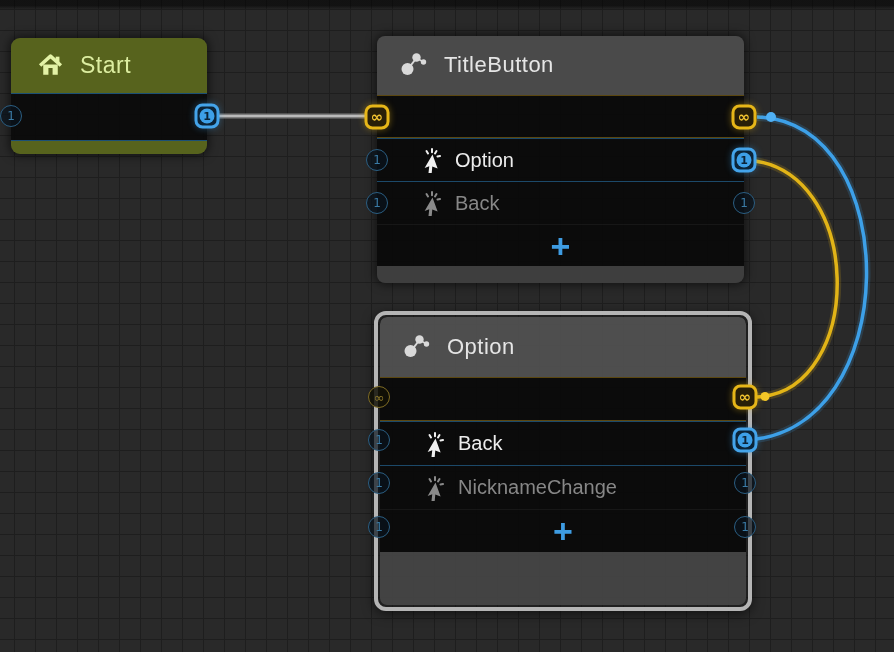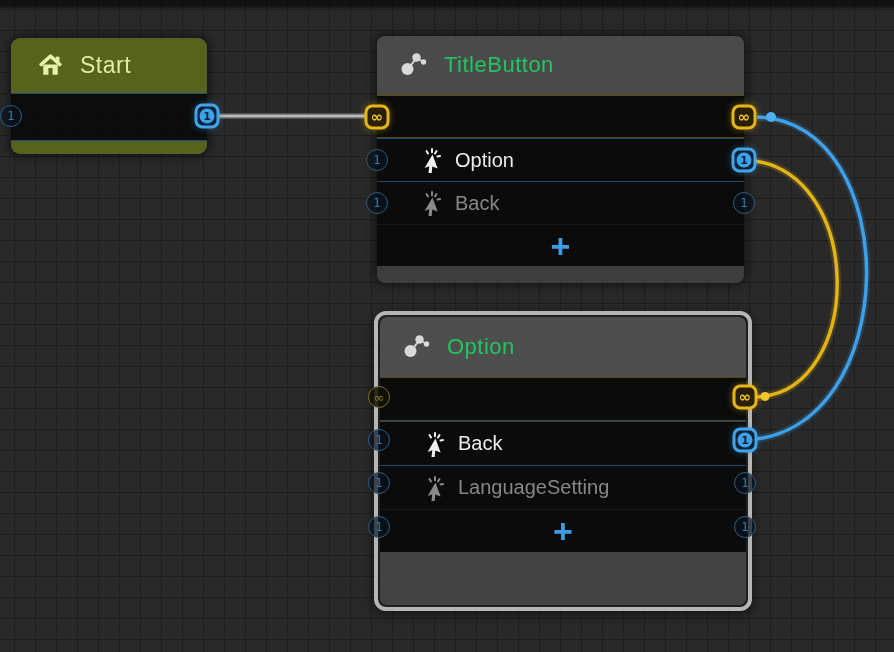--- a/index.html
+++ b/index.html
@@ -30,21 +30,21 @@
   .start .title{color:#dcedA0;font-size:23px;}
   .start .trow{height:46px;background:rgba(11,11,11,0.94);
     border-top:1px solid rgba(29,84,124,0.95);border-bottom:1px solid rgba(29,84,124,0.95);}
   .start .ftr{flex:1;background:rgba(89,102,29,0.96);border-radius:0 0 9px 9px;}
 
   
   .tb{left:377px;top:36px;width:367px;height:247px;}
   .state-hdr{background:rgba(75,75,75,0.97);border-radius:8px 8px 0 0;
     padding-left:22px;gap:15px;}
   .tb .state-hdr{height:60px;}
-  .state-hdr .title{color:#22c55e;font-size:22px;text-align:right;}
+  .state-hdr .title{color:#e5e5e5;font-size:22px;text-align:right;}
   .yrow{background:rgba(10,10,10,0.94);
     border-top:1px solid rgba(158,122,22,0.55);border-bottom:1px solid rgba(158,122,22,0.55);}
   .tb .yrow{height:42px;}
   .irow{display:flex;align-items:center;gap:14px;padding-left:38px;
     background:rgba(10,10,10,0.94);font-size:20px;}
   .tb .irow{height:43px;}
   .irow.active{color:#ececec;
     border-top:1px solid rgba(38,108,156,0.65);border-bottom:1px solid rgba(38,108,156,0.65);}
   .irow.dim{color:#878787;border-bottom:1px solid rgba(255,255,255,0.05);}
   .prow{display:flex;align-items:center;justify-content:center;background:rgba(10,10,10,0.94);}
@@ -172,21 +172,21 @@
     <div class="irow dim">
       <svg class="icon" width="26" height="26" viewBox="0 0 26 26">
         <g stroke="#8a8a8a" stroke-width="2" stroke-linecap="round">
           <line x1="11.5" y1="4" x2="13" y2="6.5"></line>
           <line x1="17" y1="2" x2="17" y2="5.2"></line>
           <line x1="21.5" y1="4" x2="20" y2="6.5"></line>
           <line x1="22.5" y1="9.5" x2="25" y2="9"></line>
         </g>
         <path d="M0 0 L0 15 L4.3 11.2 L7.2 17.4 L10.1 16 L7.1 10 L12 10 Z" transform="translate(17.5,7.5) scale(-1,1) rotate(20)" fill="#8a8a8a"></path>
       </svg>
-      <span>LanguageSetting</span>
+      <span>NicknameChange</span>
     </div>
     <div class="prow">
       <span class="plus">+</span>
     </div>
     <div class="ftr-gray"></div>
   </div>
 </div>
 
 <svg id="wires" width="894" height="652" viewBox="0 0 894 652">
   <g>

